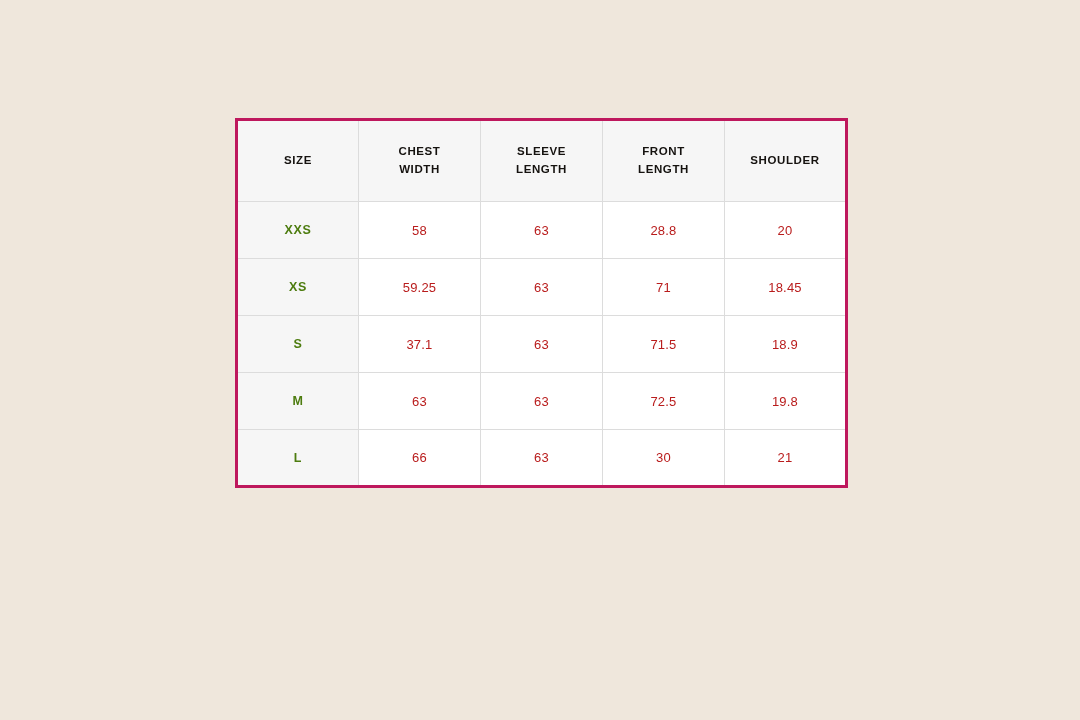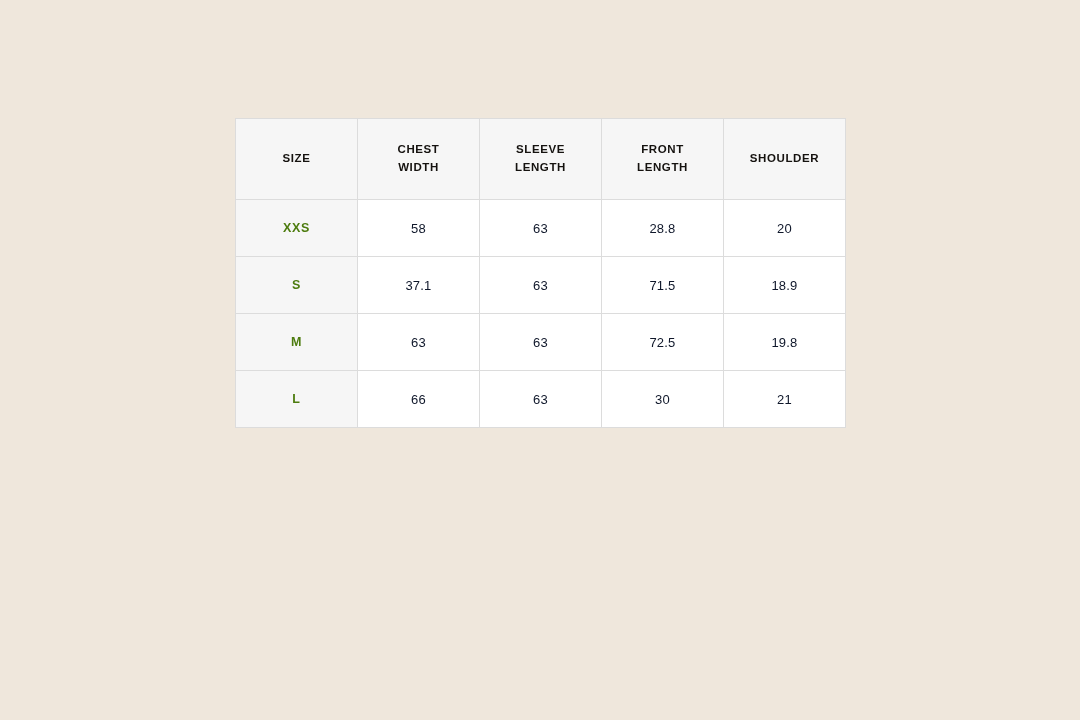--- a/index.html
+++ b/index.html
@@ -23,21 +23,21 @@
     position: absolute;
     left: 235px;
     top: 118px;
     width: 610px;
   }
   table.size-chart {
     width: 610px;
     border-collapse: collapse;
     table-layout: fixed;
     background: #ffffff;
-    border: 1px solid #be185d;
+    border: 3px solid #be185d;
   }
   table.size-chart col { width: 122px; }
 
   table.size-chart th,
   table.size-chart td {
     border: 1px solid #dcdcdc;
     text-align: center;
     vertical-align: middle;
     padding: 0;
   }
@@ -50,21 +50,21 @@
     letter-spacing: 0.6px;
     line-height: 1.55;
     text-transform: uppercase;
   }
   table.size-chart thead th .hl {
     display: block;
   }
   table.size-chart tbody tr { height: 57px; }
   table.size-chart tbody td {
     background: #ffffff;
-    color: #0f172a;
+    color: #b91c1c;
     font-size: 13px;
     font-weight: normal;
     letter-spacing: 0.2px;
   }
   table.size-chart tbody td.size-cell {
     background: #f6f6f6;
     color: #4d7c0f;
     font-weight: bold;
     font-size: 12.5px;
     letter-spacing: 0.7px;
@@ -107,20 +107,27 @@
       </thead>
       <tbody>
         <tr>
           <td class="size-cell">XXS</td>
           <td>58</td>
           <td>63</td>
           <td>28.8</td>
           <td>20</td>
         </tr>
         <tr>
+          <td class="size-cell">XS</td>
+          <td>59.25</td>
+          <td>63</td>
+          <td>71</td>
+          <td>18.45</td>
+        </tr>
+        <tr>
           <td class="size-cell">S</td>
           <td>37.1</td>
           <td>63</td>
           <td>71.5</td>
           <td>18.9</td>
         </tr>
         <tr>
           <td class="size-cell">M</td>
           <td>63</td>
           <td>63</td>

